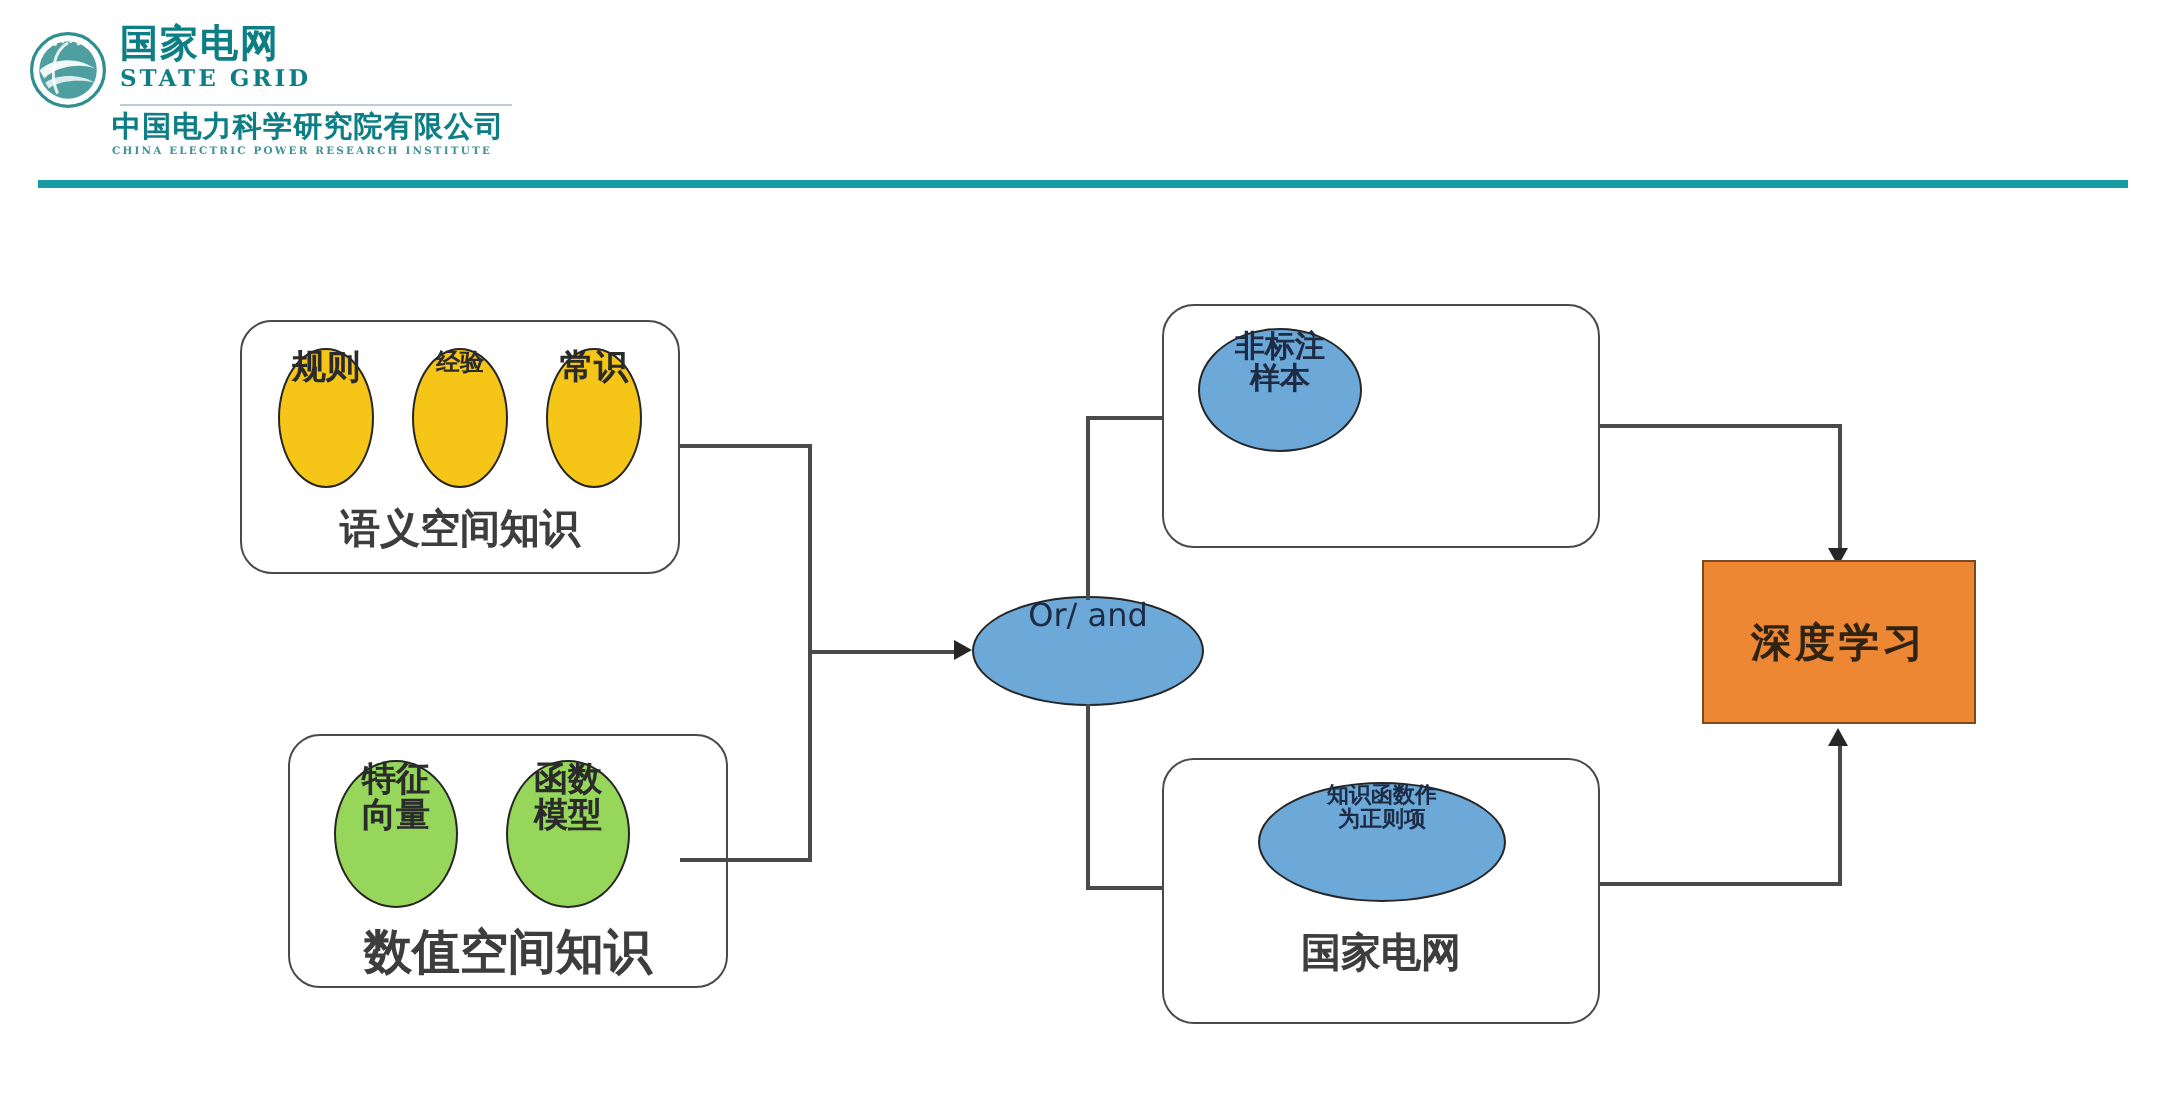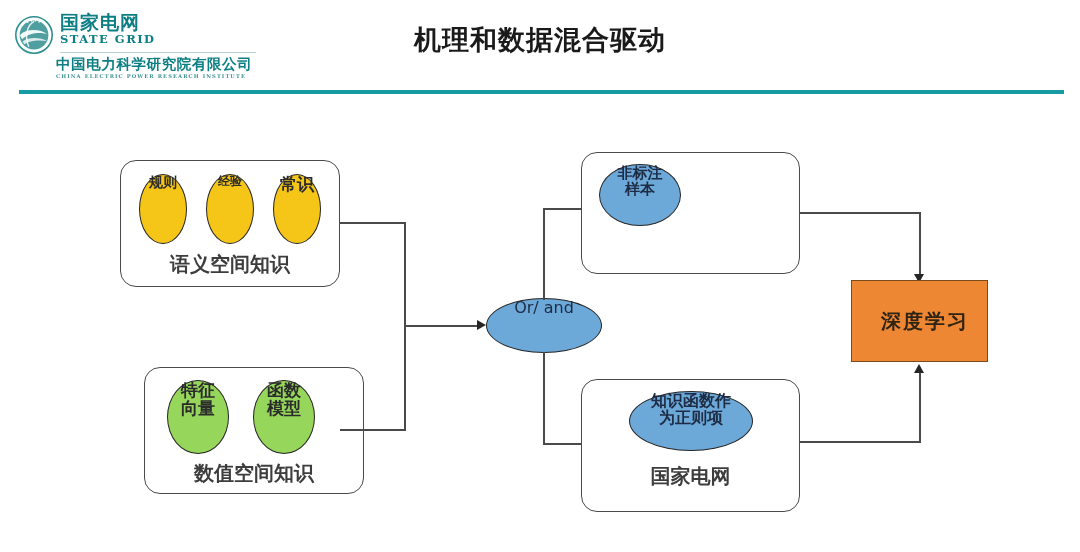--- a/index.html
+++ b/index.html
@@ -168,25 +168,25 @@
     border-bottom: 9px solid #262626;
   }
 
   #deep-learning-box {
     position: absolute;
     box-sizing: border-box;
     background: #ed8733;
     border: 1.6px solid #7a4a1d;
     display: flex;
     align-items: center;
+    justify-content: center;
     color: #2f2313;
     font-family: "DejaVu Serif", "Liberation Serif", serif;
     font-weight: bold;
     letter-spacing: 2px;
-    padding-left: 29px;
   }
 </style>
 </head>
 <body>
 
 <div id="slide">
 
   <div id="header-logo">
 
     <div id="logo-mark">
@@ -211,44 +211,43 @@
     </div>
 
     <div id="logo-divider"></div>
 
     <div id="logo-sub-block">
       <div class="logo-cn-sub">中国电力科学研究院有限公司</div>
       <div class="logo-en-sub">CHINA ELECTRIC POWER RESEARCH INSTITUTE</div>
     </div>
   </div>
 
-  <div id="slide-title">机理和数据混合驱动</div>
   <div id="header-rule"></div>
 
   <div class="group-box" style="left:120px; top:160px; width:220px; height:127px;">
-    <div class="ellipse ell-yellow" style="left:18px; top:13px; width:48px; height:70px; font-size:14px;">
+    <div class="ellipse ell-yellow" style="left:18px; top:13px; width:48px; height:70px; font-size:17px;">
       <span>规则</span>
     </div>
     <div class="ellipse ell-yellow" style="left:85px; top:13px; width:48px; height:70px; font-size:12px;">
       <span>经验</span>
     </div>
     <div class="ellipse ell-yellow" style="left:152px; top:13px; width:48px; height:70px; font-size:17px;">
       <span>常识</span>
     </div>
     <div class="group-caption" style="top:90px; font-size:20px;">语义空间知识</div>
   </div>
 
   <div class="group-box" style="left:120px; top:367px; width:220px; height:127px;margin-left:24px;">
     <div class="ellipse ell-green" style="left:22px; top:12px; width:62px; height:74px; font-size:17px;">
       <span style="display:block; width:2.2em;">特征向量</span>
     </div>
     <div class="ellipse ell-green" style="left:108px; top:12px; width:62px; height:74px; font-size:17px;">
       <span style="display:block; width:2.2em;">函数模型</span>
     </div>
-    <div class="group-caption" style="top:92px; font-size:20px;">数值空间知识</div>
+    <div class="group-caption" style="top:92px; font-size:24px;">数值空间知识</div>
   </div>
 
   <div class="conn conn-h" style="left:340px; top:222px; width:66px;"></div>
   <div class="conn conn-h" style="left:340px; top:429px; width:66px;"></div>
   <div class="conn conn-v" style="left:404px; top:222px; height:209px;"></div>
   <div class="conn conn-h" style="left:404px; top:325px; width:75px;"></div>
   <div class="arrow-right" style="left:477px; top:320px;"></div>
 
   <div class="ellipse ell-blue" style="left:486px; top:298px; width:116px; height:55px; font-size:16px; font-family:'DejaVu Sans','Liberation Sans',sans-serif; font-weight:normal;">
     <span>Or/ and</span>
@@ -260,21 +259,21 @@
   <div class="conn conn-v" style="left:543px; top:352px; height:92px;"></div>
   <div class="conn conn-h" style="left:543px; top:443px; width:40px;"></div>
 
   <div class="group-box" style="left:581px; top:152px; width:219px; height:122px;">
     <div class="ellipse ell-blue" style="left:17px; top:11px; width:82px; height:62px; font-size:15px;">
       <span style="display:block; width:3.2em;">非标注样本</span>
     </div>
   </div>
 
   <div class="group-box" style="left:581px; top:379px; width:219px; height:133px;">
-    <div class="ellipse ell-blue" style="left:47px; top:11px; width:124px; height:60px; font-size:16px;">
+    <div class="ellipse ell-blue" style="left:47px; top:11px; width:124px; height:60px; font-size:11px;">
       <span style="display:block; width:5.3em;">知识函数作为正则项</span>
     </div>
     <div class="group-caption" style="top:83px; font-size:20px;">国家电网</div>
   </div>
 
   <div class="conn conn-h" style="left:800px; top:212px; width:121px;"></div>
   <div class="conn conn-v" style="left:919px; top:212px; height:66px;"></div>
   <div class="arrow-down" style="left:914px; top:274px;"></div>
 
   <div class="conn conn-h" style="left:800px; top:441px; width:121px;"></div>

